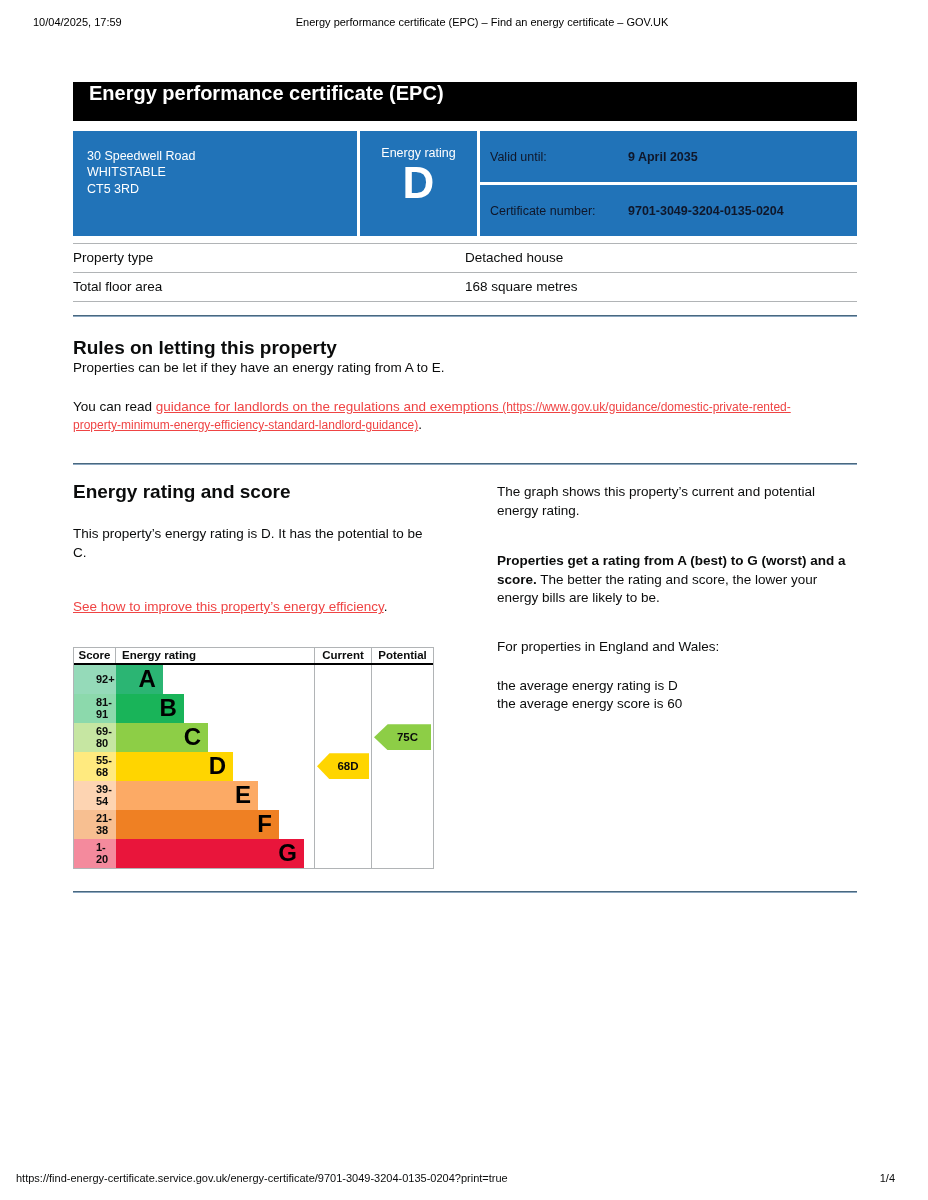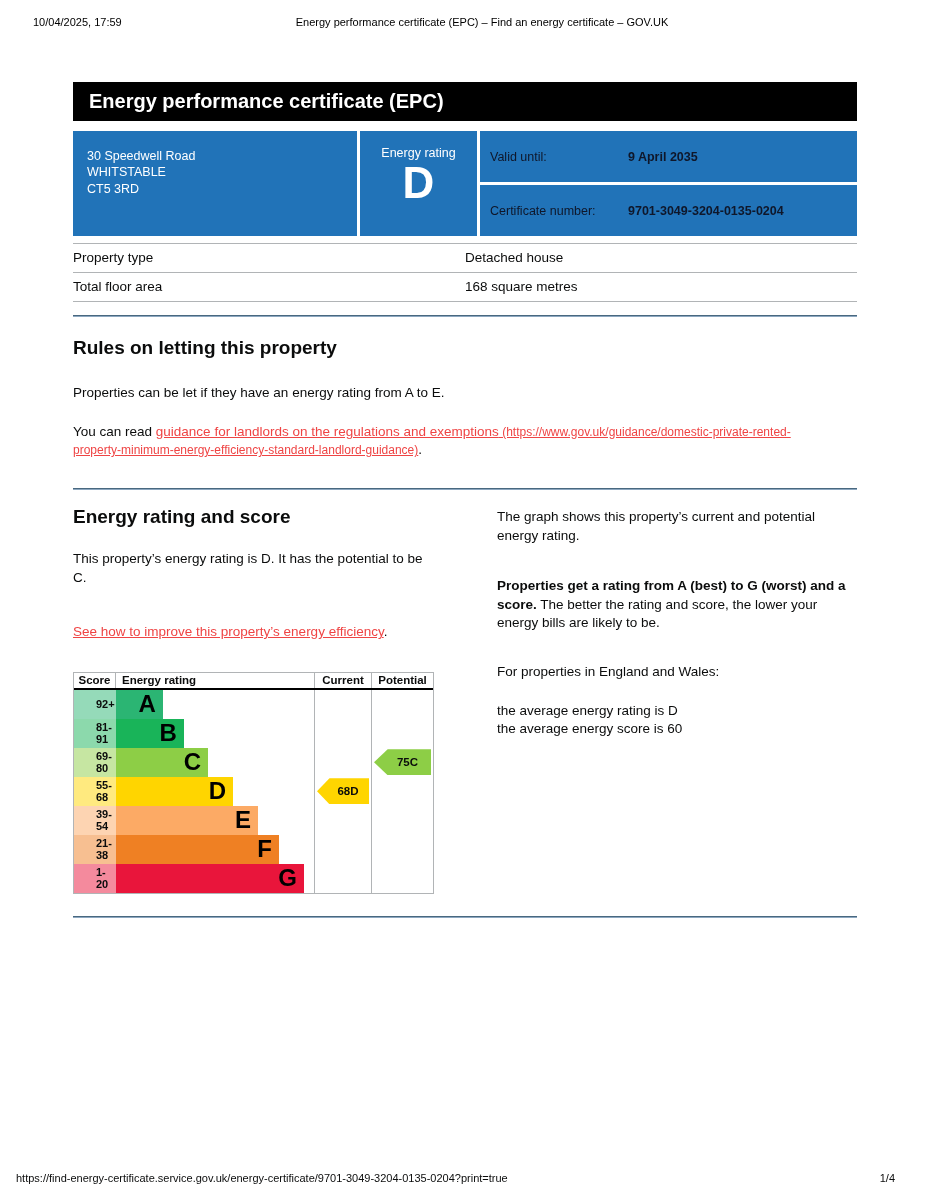--- a/index.html
+++ b/index.html
@@ -11,21 +11,21 @@
   }
 
   
   .print-header { position: absolute; top: 16px; left: 0; width: 100%; text-align: center; font-size: 11px; color: #000; padding-left: 36px; }
   .print-date { position: absolute; left: 33px; top: 0; }
   .print-footer { position: absolute; bottom: 16px; left: 16px; right: 33px; font-size: 11px; display: flex; justify-content: space-between; }
 
   .content { position: absolute; left: 73px; top: 82px; width: 784px; }
 
   
-  .banner { background: #000; color: #fff; height: 39px; display: flex; align-items: center; padding-left: 16px; margin-bottom: 10px; }
+  .banner { background: #000; color: #fff; height: 39px; display: flex; align-items: flex-start; padding-left: 16px; margin-bottom: 10px; }
   .banner h1 { font-size: 20px; font-weight: bold; }
 
   
   .summary-box { display: grid; grid-template-columns: 284px 117px 1fr; gap: 3px; height: 105px; }
   .panel { background: #2173b8; color: #fff; }
   .panel-address { padding: 17px 14px; font-size: 12.5px; line-height: 1.3; }
   .panel-rating { display: flex; flex-direction: column; align-items: center; padding-top: 15px; }
   .panel-rating .rating-label { font-size: 12.5px; }
   .panel-rating .rating-letter { font-size: 44px; font-weight: bold; line-height: 1.05; }
   .panel-right { display: grid; grid-template-rows: 1fr 1fr; gap: 3px; background: #fff; }
@@ -38,21 +38,21 @@
   .facts-row { display: flex; border-bottom: 1px solid #b1b4b6; padding: 6px 0 7px; }
   .facts-row .flabel { flex: 0 0 392px; }
 
   hr.rule { border: none; border-top: 1px solid #49687f; background: #8ca7c0; height: 2px; margin-top: 13px; }
   hr.rule-2 { margin-top: 28px; }
   hr.rule-3 { margin-top: 22px; }
 
   h2 { font-size: 19px; font-weight: bold; }
   .letting h2 { margin: 20px 0 0; }
   p, .para { font-size: 13.5px; line-height: 1.38; }
-  .letting .p1 { margin-top: 25px; }
+  .letting .p1 { }
   .letting .p2 { margin-top: 20px; width: 760px; }
   a.link { color: #ef4444; text-decoration: underline; cursor: pointer; }
   .url-part { font-size: 12px; }
 
   
   .rating-section { display: grid; grid-template-columns: 361px 360px; column-gap: 63px; margin-top: 16px; }
   .rating-left h2 { margin-bottom: 22px; }
   .rating-left .improve { margin-top: 36px; display: inline-block; }
   .rating-right .rp1 { margin-bottom: 32px; margin-top: 2px; }
   .rating-right .rp2 { margin-bottom: 30px; }

